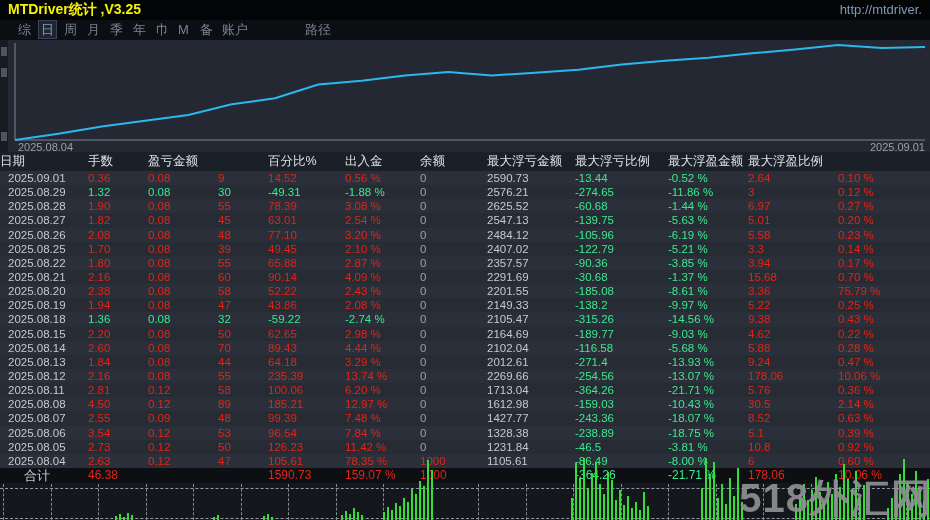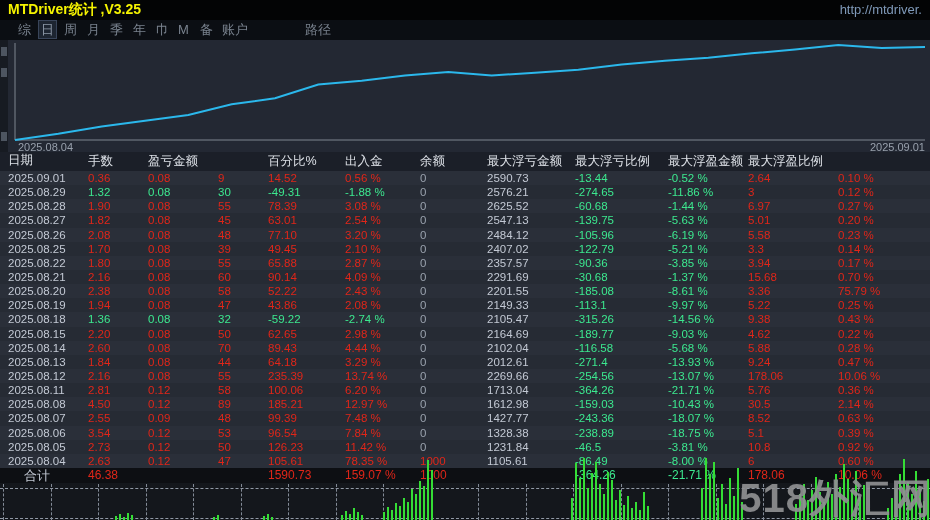--- a/index.html
+++ b/index.html
@@ -13,21 +13,21 @@
   .menu-item{position:absolute;top:1px;font-size:13px;color:#79828e;height:17px;line-height:17px;
              padding:0 2px;cursor:default;}
   .menu-item.sel{background:#1d2531;outline:1px solid #39455a;color:#8e99a8;}
   .chart-area{position:absolute;left:0;top:40px;width:930px;height:112px;background:#232833;}
   .left-strip{position:absolute;left:0;top:40px;width:8px;height:112px;background:#171b22;}
   .grip{position:absolute;left:1px;width:6px;height:9px;background:#4d5560;}
   .axis-label{position:absolute;top:141px;font-size:11px;color:#98a0ac;}
   .thead{position:absolute;left:0;top:152px;width:930px;height:19px;background:#1b1f28;
          display:grid;grid-template-columns:85px 60px 120px 77px 75px 67px 88px 93px 80px 90px 95px;}
   .thead .hc{font-size:12.5px;color:#dde1e7;line-height:19px;padding-left:3px;white-space:nowrap;overflow:hidden;}
-  .thead .hc:first-child{padding-left:8px;font-family:Liberation Mono, monospace;}
+  .thead .hc:first-child{padding-left:0;}
   .rows{position:absolute;left:0;top:171px;width:930px;}
   .trow{display:grid;grid-template-columns:85px 60px 70px 50px 77px 75px 67px 88px 93px 80px 90px 95px;
         height:14.15px;}
   .trow:nth-child(odd){background:#2a2f39;}
   .trow:nth-child(even){background:#262b34;}
   .trow .tc{font-size:11.5px;line-height:14px;padding-left:3px;white-space:nowrap;overflow:hidden;}
   .trow .tc:first-child{padding-left:8px;}
   .total-row{position:absolute;left:0;top:468px;width:930px;height:15px;background:#0d0f13;
              display:grid;grid-template-columns:85px 60px 70px 50px 77px 75px 67px 88px 93px 80px 90px 95px;}
   .total-row .tc{font-size:12px;line-height:15px;padding-left:3px;white-space:nowrap;overflow:hidden;}
@@ -221,21 +221,21 @@
     </div>
     <div class="trow">
       <div class="tc c-date">2025.08.19</div>
       <div class="tc c-red">1.94</div>
       <div class="tc c-red">0.08</div>
       <div class="tc c-red">47</div>
       <div class="tc c-red">43.86</div>
       <div class="tc c-red">2.08 %</div>
       <div class="tc c-gray">0</div>
       <div class="tc c-date">2149.33</div>
-      <div class="tc c-green">-113.1</div>
+      <div class="tc c-green">-138.2</div>
       <div class="tc c-green">-9.97 %</div>
       <div class="tc c-red">5.22</div>
       <div class="tc c-red">0.25 %</div>
     </div>
     <div class="trow">
       <div class="tc c-date">2025.08.18</div>
       <div class="tc c-green">1.36</div>
       <div class="tc c-green">0.08</div>
       <div class="tc c-green">32</div>
       <div class="tc c-green">-59.22</div>

